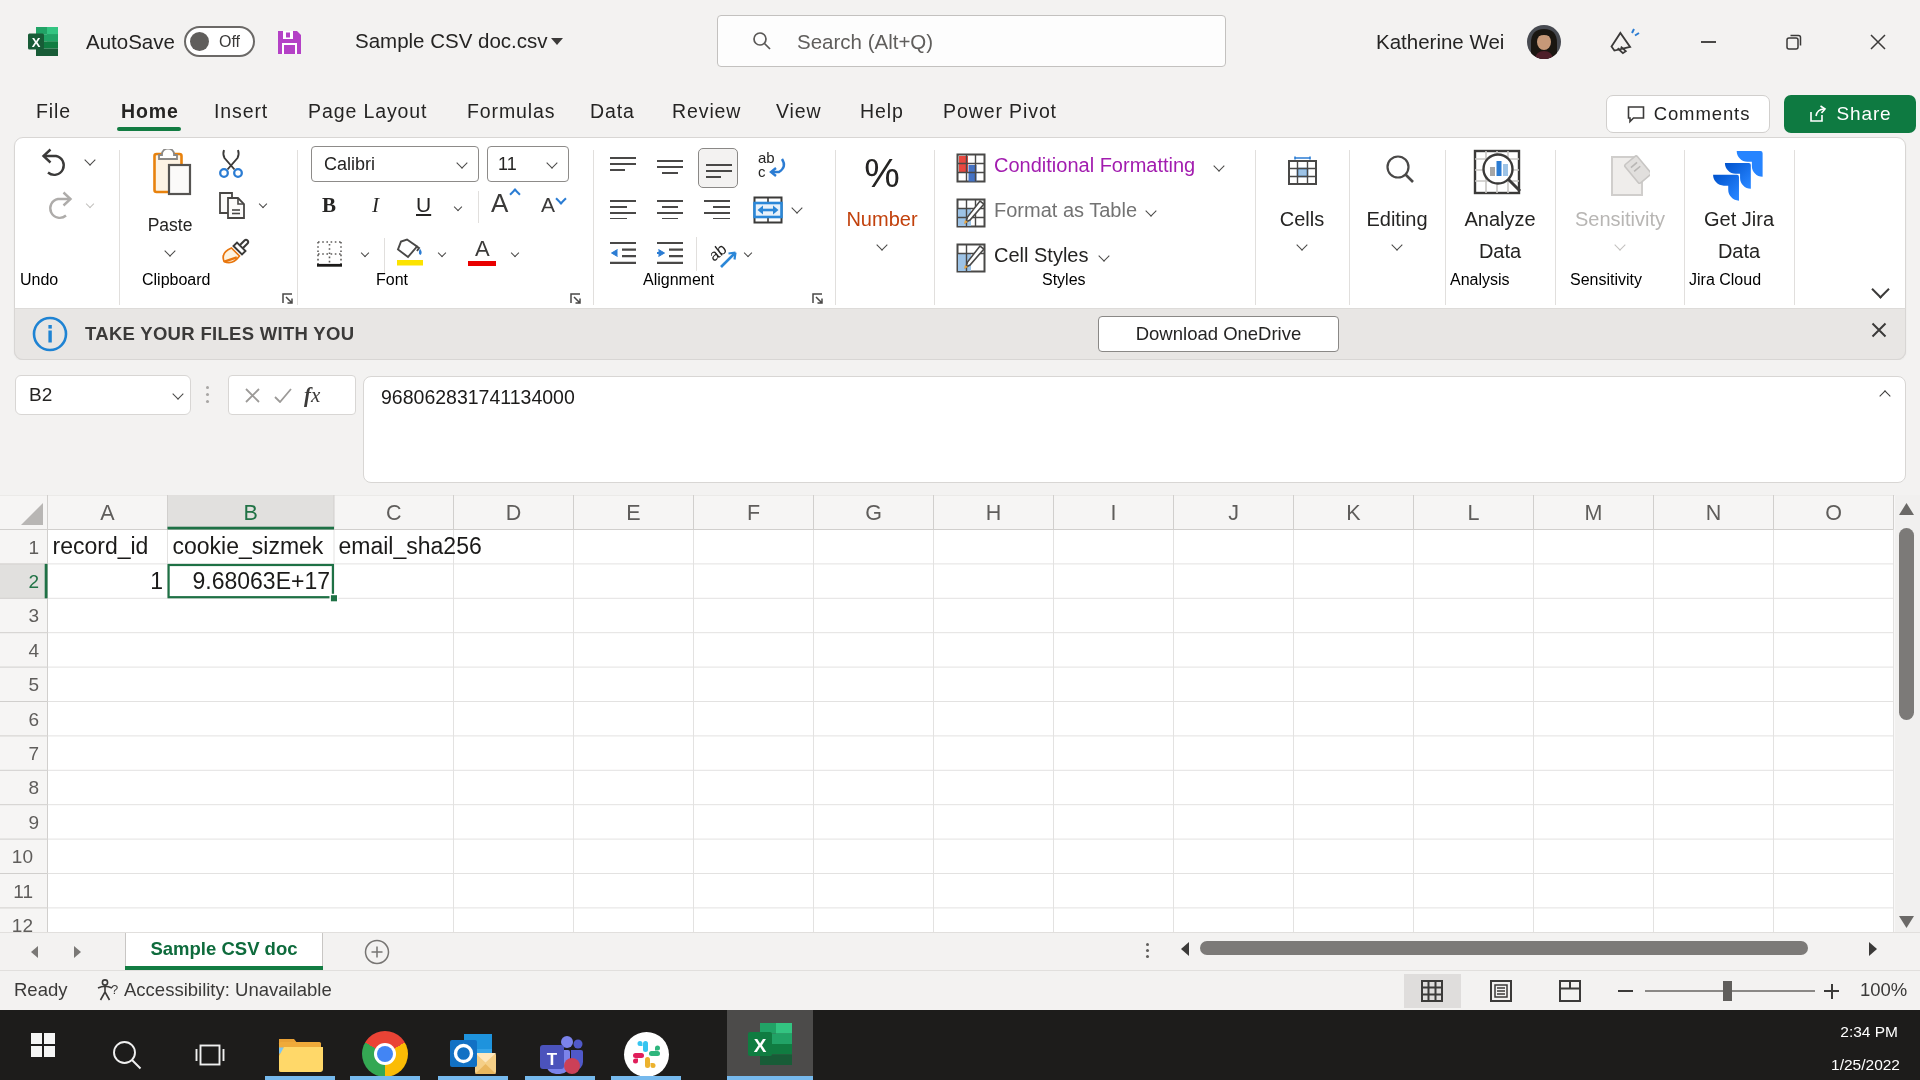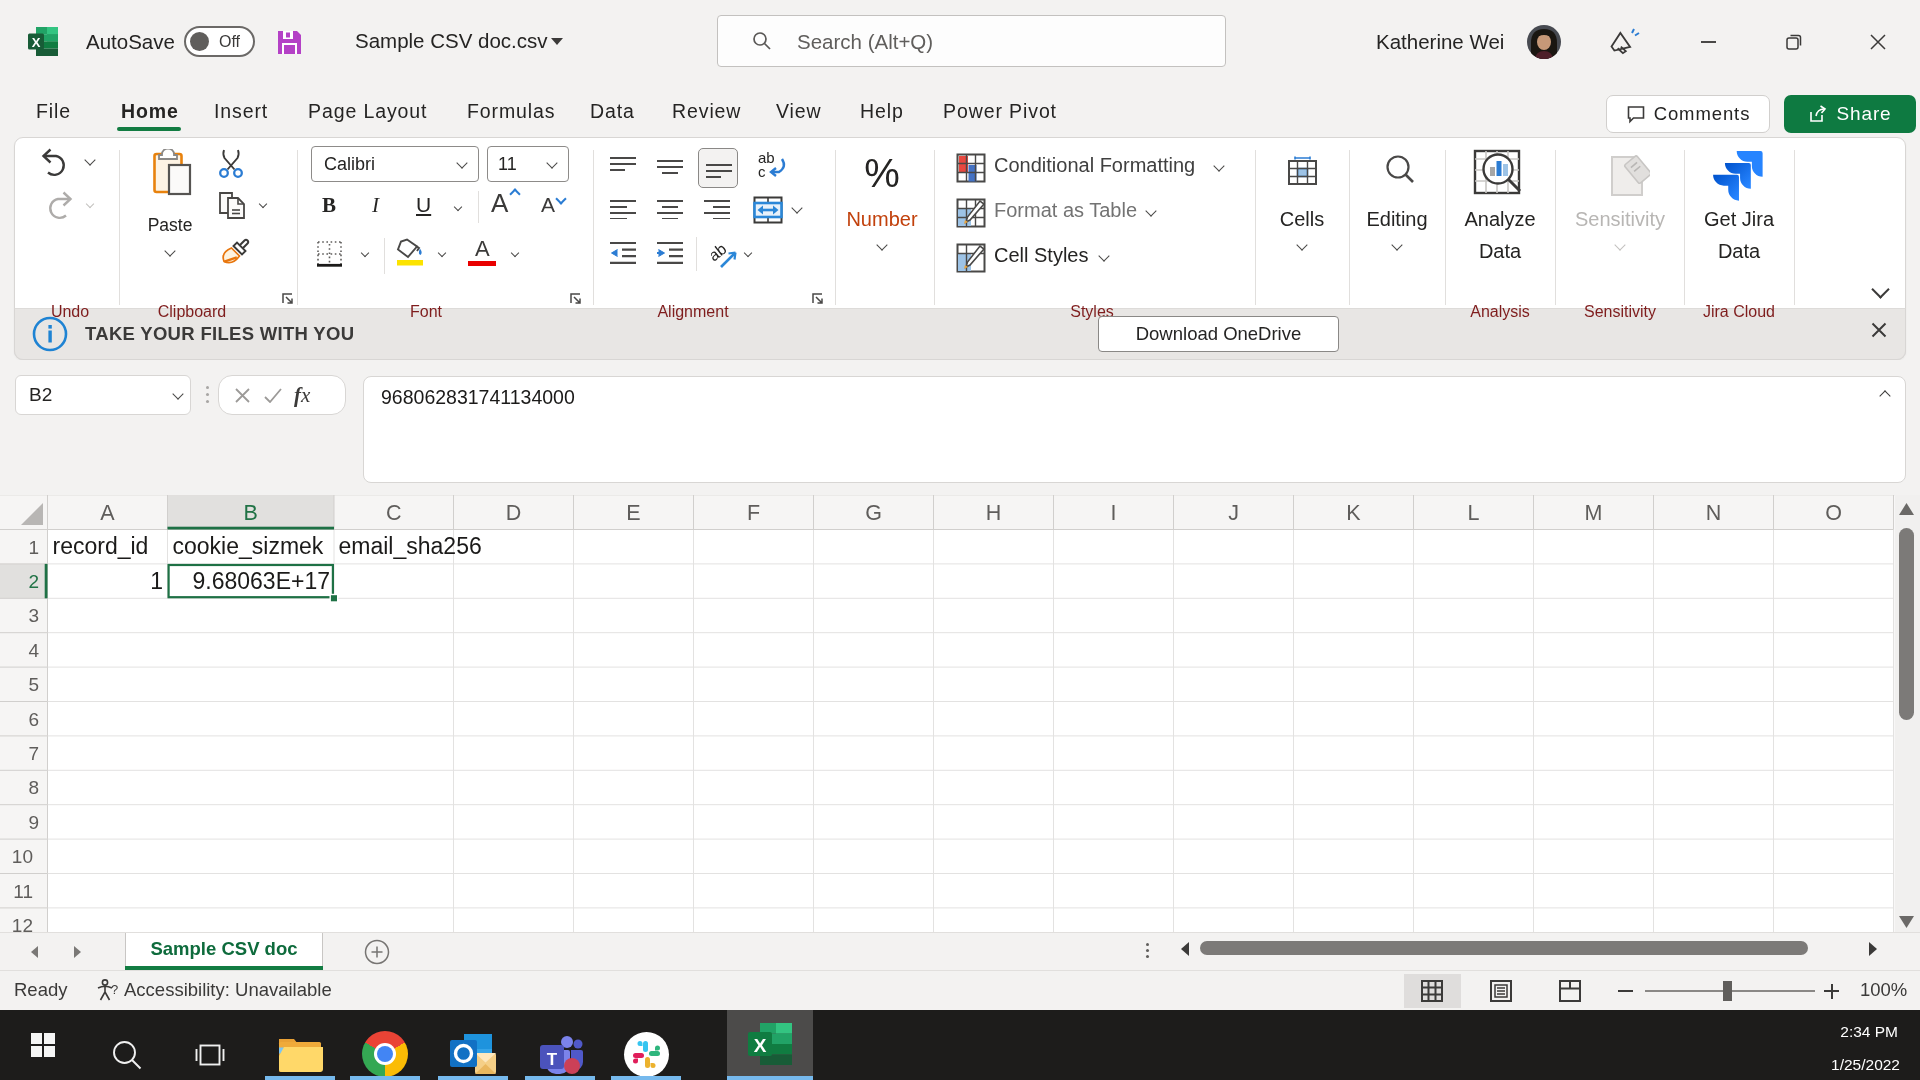--- a/index.html
+++ b/index.html
@@ -1,21 +1,21 @@
 <!DOCTYPE html>
 <html><head><meta charset="utf-8"><style>
 *{margin:0;padding:0;box-sizing:border-box}
 html,body{width:1920px;height:1080px;overflow:hidden}
 body{font-family:"Liberation Sans",sans-serif;background:#f3f2f1;position:relative;color:#252423}
 .a{position:absolute}
 .fx{display:flex;align-items:center}
 .cd{display:inline-block;width:8px;height:8px;border-left:1.8px solid #494847;border-bottom:1.8px solid #494847;transform:rotate(-45deg)}
 .cds{display:inline-block;width:6px;height:6px;border-left:1.5px solid #494847;border-bottom:1.5px solid #494847;transform:rotate(-45deg)}
 .grp{position:absolute;top:13px;height:155px;width:1px;background:#e1dfdd}
-.glabel{position:absolute;top:166px;width:100px;font-size:16px;color:#7f1d1d;text-align:center}
+.glabel{position:absolute;top:134px;width:100px;font-size:16px;color:#000000;text-align:left}
 .launch{position:absolute;top:155px;width:13px;height:13px}
 .ic{position:absolute}
 svg{display:block}
 .ln{background:#494847}
 </style></head><body>
 
 <div class="a" style="left:0;top:0;width:1920px;height:90px;background:#f3f2f1">
 
   <svg class="a" style="left:28px;top:27px" width="30" height="29" viewBox="0 0 30 29">
     <rect x="8" y="0" width="22" height="7.2" fill="#21a366"></rect>
@@ -275,21 +275,21 @@
 <div class="ic" style="left:844px;top:14px;width:48px;text-align:center;font-size:40px;color:#252423">%</div>
 <div class="ic" style="left:818px;top:71px;width:100px;text-align:center;font-size:20px;color:#c2410c">Number</div>
 <span class="cd" style="position:absolute;left:864px;top:104px"></span>
 
 <svg class="ic" style="left:942px;top:16px" width="30" height="30" viewBox="0 0 30 30">
   <rect x="1.5" y="1.5" width="27" height="27" fill="#fff" stroke="#494847" stroke-width="2"></rect>
   <rect x="3" y="3" width="9" height="16" fill="#e8483f"></rect>
   <rect x="12.5" y="12" width="8" height="16.5" fill="#4472c4"></rect>
   <path d="M1.5 10.5 h27 M1.5 19.5 h27 M10.5 1.5 v27 M19.5 1.5 v27" stroke="#494847" stroke-width="1.4"></path>
 </svg>
-<div class="ic" style="left:980px;top:17px;font-size:20px;color:#404040">Conditional Formatting</div>
+<div class="ic" style="left:980px;top:17px;font-size:20px;color:#a21caf">Conditional Formatting</div>
 <span class="cd" style="position:absolute;left:1201px;top:25px"></span>
 <svg class="ic" style="left:942px;top:61px" width="30" height="30" viewBox="0 0 30 30">
   <rect x="1.5" y="1.5" width="27" height="27" fill="#fff" stroke="#494847" stroke-width="2"></rect>
   <rect x="2" y="11" width="13" height="17" fill="#9dc3e6"></rect>
   <path d="M1.5 10.5 h27 M1.5 19.5 h27 M10.5 1.5 v27 M19.5 1.5 v27" stroke="#494847" stroke-width="1.4"></path>
   <path d="M28 6 L14 22 l-4 2 1.5 -5 L24 3 z" fill="#fff" stroke="#494847" stroke-width="1.6"></path>
   <path d="M12 24 l-4 2 1 -4" fill="#e8a33d"></path>
 </svg>
 <div class="ic" style="left:980px;top:62px;font-size:20px;color:#737373">Format as Table</div>
 <span class="cd" style="position:absolute;left:1133px;top:70px"></span>
@@ -375,21 +375,21 @@
       <path d="M1.5 1.5 L14.5 14.5 M14.5 1.5 L1.5 14.5" stroke="#3b3a39" stroke-width="2"></path>
     </svg>
 </div>
 
 <div class="a" style="left:0;top:360px;width:1920px;height:135px;background:#f3f2f1">
   <div class="a fx" style="left:15px;top:15px;width:176px;height:40px;background:#fff;border:1px solid #d8d6d4;border-radius:6px">
     <span style="margin-left:13px;font-size:19px;color:#252423">B2</span>
     <span class="cd" style="position:absolute;left:158px;top:14px"></span>
   </div>
   <div class="a" style="left:206px;top:26px;width:3px;height:3px;background:#a8a6a4;border-radius:50%;box-shadow:0 7px 0 #a8a6a4,0 14px 0 #a8a6a4"></div>
-  <div class="a fx" style="left:218px;top:15px;width:128px;height:40px;background:#fff;border:1px solid #d8d6d4;border-radius:14px">
+  <div class="a fx" style="left:228px;top:15px;width:128px;height:40px;background:#fff;border:1px solid #d8d6d4;border-radius:4px">
     <svg width="15" height="15" viewBox="0 0 15 15" style="margin-left:16px">
         <path d="M1 1 L14 14 M14 1 L1 14" stroke="#9c9a98" stroke-width="1.8"></path>
       </svg>
     <svg width="18" height="15" viewBox="0 0 18 15" style="margin-left:14px">
         <path d="M1 9 L6 14 L17 1" fill="none" stroke="#9c9a98" stroke-width="1.8"></path>
       </svg>
     <span style="margin-left:12px;font-size:21px;font-style:italic;font-family:'Liberation Serif',serif;color:#3b3a39"><b>f</b><i>x</i></span>
   </div>
   <div class="a" style="left:363px;top:16px;width:1543px;height:107px;background:#fff;border:1px solid #d8d6d4;border-radius:8px"></div>
   <div class="a" style="left:381px;top:26px;font-size:19.5px;color:#1b1a19">968062831741134000</div>

